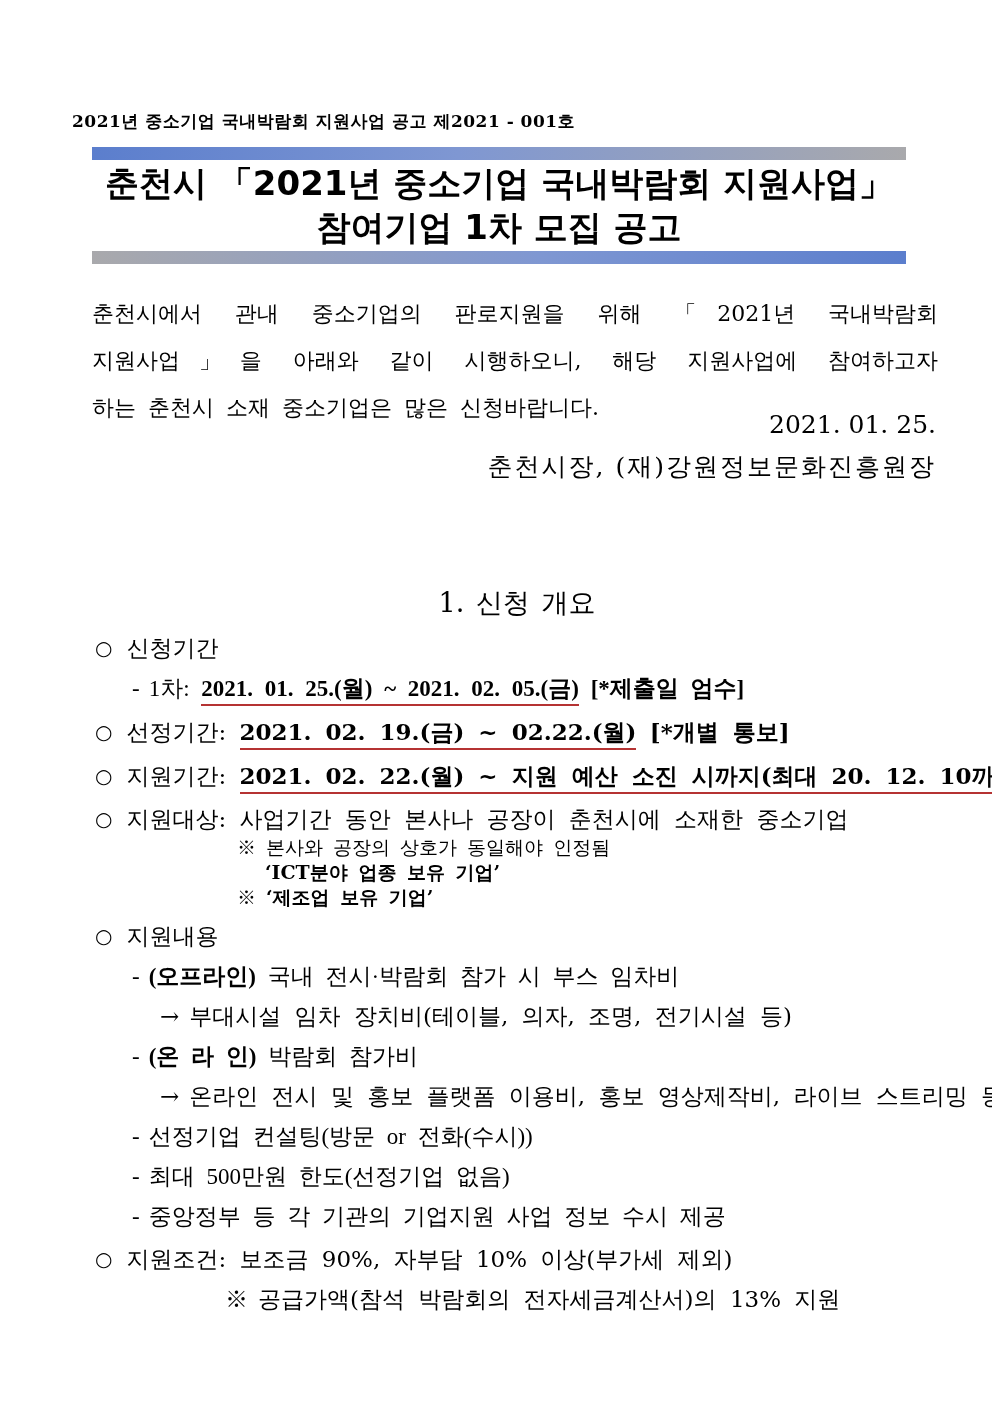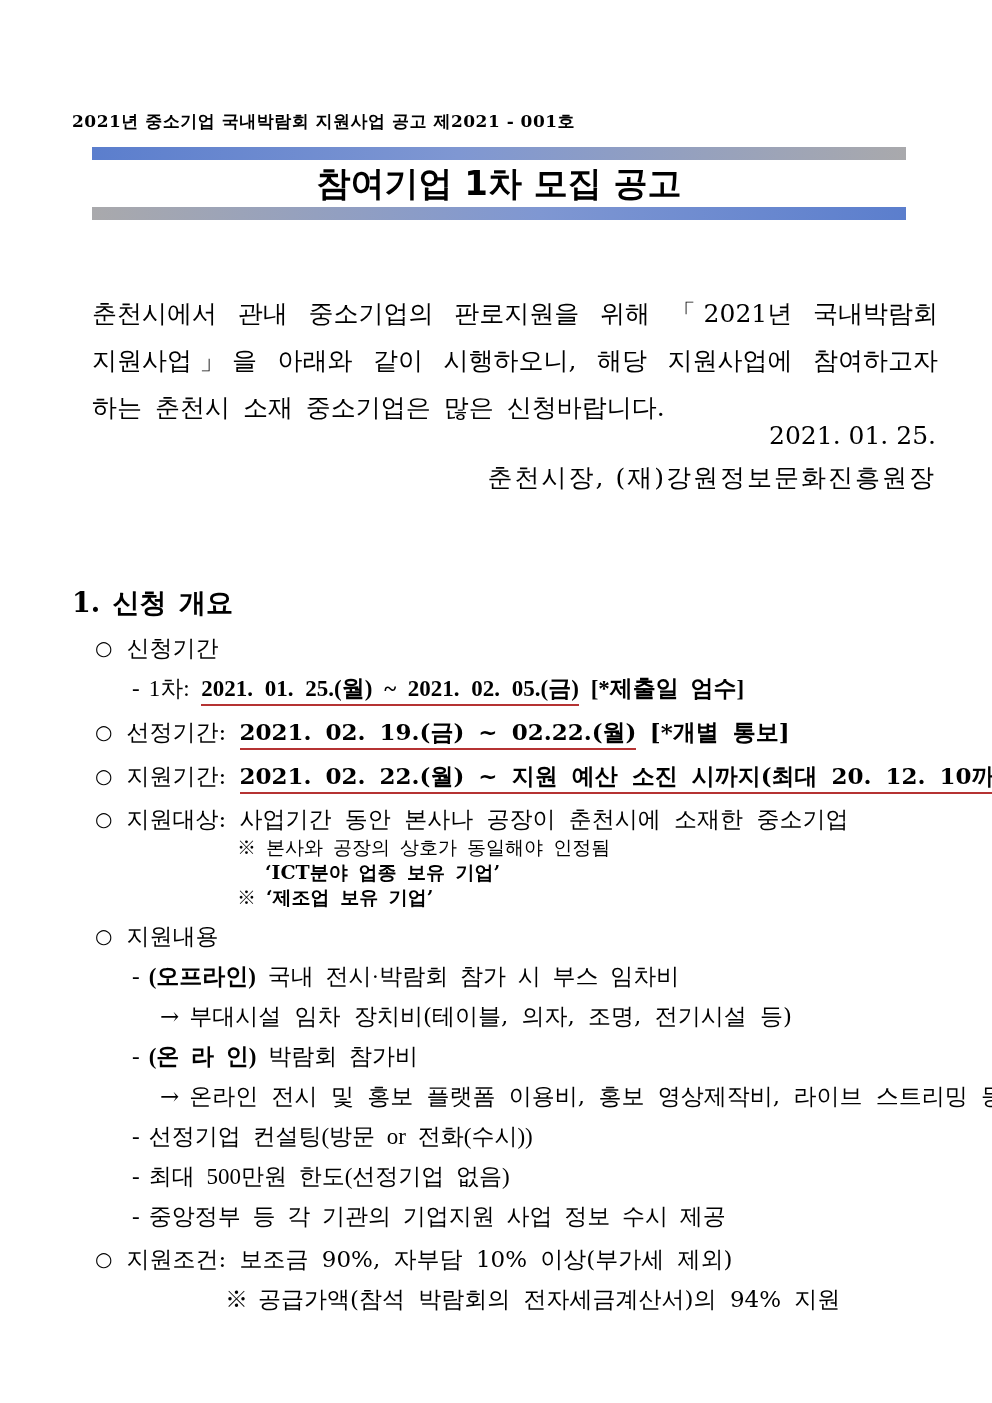--- a/index.html
+++ b/index.html
@@ -43,53 +43,54 @@
     padding: 1px 0 2px 0;
     white-space: nowrap;
   }
 
   
   .intro {
     position: absolute;
     left: 92px;
     top: 290px;
     width: 846px;
-    font-size: 25px;
+    font-size: 22px;
     line-height: 47px;
     word-spacing: 5px;
   }
   .intro .just { text-align: justify; text-align-last: justify; }
 
   
   .date-sig {
     position: absolute;
     right: 56px;
-    top: 415px;
+    top: 404px;
     text-align: right;
     font-size: 25px;
     line-height: 42px;
     white-space: nowrap;
   }
   .date-sig .sig { letter-spacing: 2px; margin-left: 6px; }
 
   
   .section {
     position: absolute;
     left: 72px;
     top: 585px;
     width: 890px;
     font-size: 23px;
     word-spacing: 6px;
   }
   .sec-heading {
     font-size: 27px;
-    font-weight: bold;
+    font-weight: normal;
     word-spacing: 3px;
     margin: 0 0 12px 0;
     white-space: nowrap;
+    text-align: center;
   }
   .ln { white-space: nowrap; line-height: 31px; margin-top: 9px; }
   .ln.lv1 { padding-left: 23px; margin-top: 12px; }   
   .ln.lv2 { padding-left: 60px; font-family: Liberation Serif, serif; }   
   .ln.lv3 { padding-left: 88px; }   
   .note  { white-space: nowrap; font-size: 19px; line-height: 24px; margin-top: 1px;
            padding-left: 165px; word-spacing: 4px; }
   .note.first { margin-top: 0; }
   .note.quote { padding-left: 193px; font-weight: bold; }
   .note-final { white-space: nowrap; line-height: 31px; margin-top: 9px; padding-left: 153px; }
@@ -104,20 +105,21 @@
 </head>
 <body>
 
 <div class="page">
 
   <div class="doc-no">2021년 중소기업 국내박람회 지원사업 공고 제2021 - 001호</div>
 
   <div class="title-block">
     <div class="bar bar-top"></div>
     <div class="title-text">
+      <div>춘천시 「2021년 중소기업 국내박람회 지원사업」</div>
       <div>참여기업 1차 모집 공고</div>
     </div>
     <div class="bar bar-bottom"></div>
   </div>
 
   <div class="intro">
     <div class="just">춘천시에서 관내 중소기업의 판로지원을 위해 「2021년 국내박람회</div>
     <div class="just">지원사업」을 아래와 같이 시행하오니, 해당 지원사업에 참여하고자</div>
     <div>하는 춘천시 소재 중소기업은 많은 신청바랍니다.</div>
   </div>
@@ -193,17 +195,17 @@
     </div>
     <div class="ln lv2">
       <span class="dash">-</span><span>중앙정부 등 각 기관의 기업지원 사업 정보 수시 제공</span>
     </div>
 
     <div class="ln lv1">
       <span class="bullet">○</span><span>지원조건: 보조금 90%, 자부담 10% 이상(부가세 제외)</span>
     </div>
 
     <div class="note-final">
-      <span class="mark">※</span><span>공급가액(참석 박람회의 전자세금계산서)의 94% 지원</span>
+      <span class="mark">※</span><span>공급가액(참석 박람회의 전자세금계산서)의 13% 지원</span>
     </div>
   </div>
 
 </div>
 
 </body></html>

